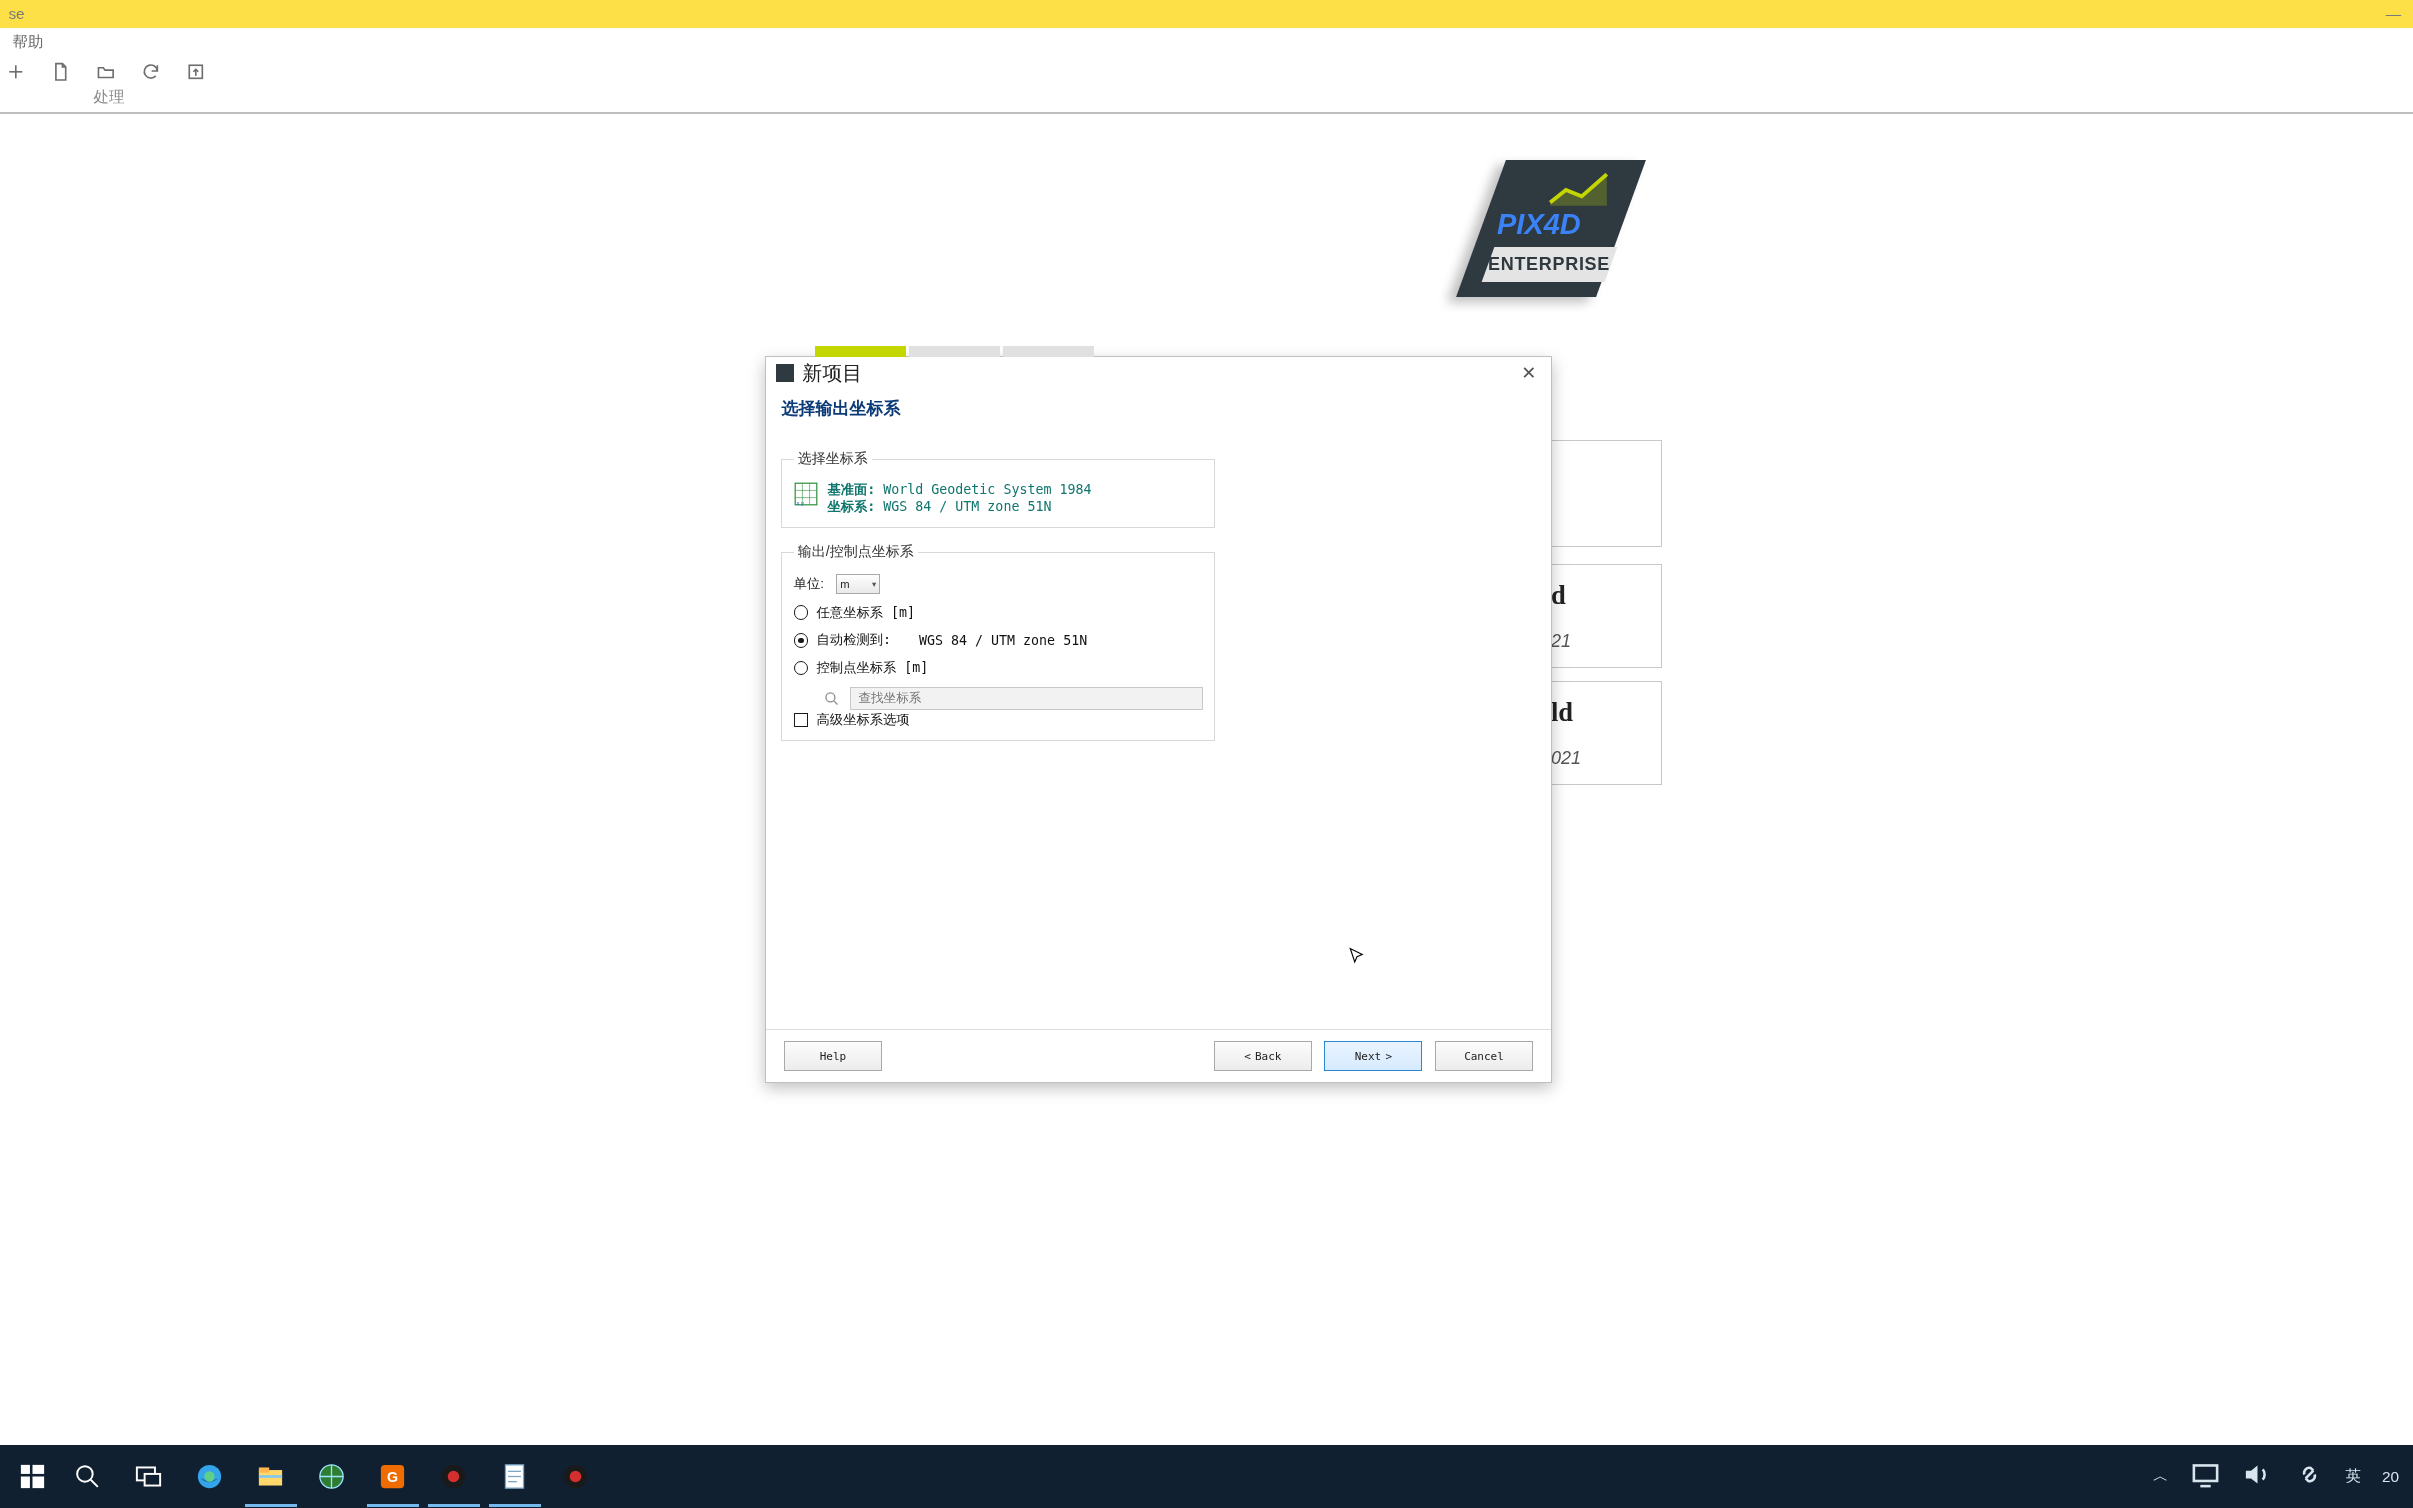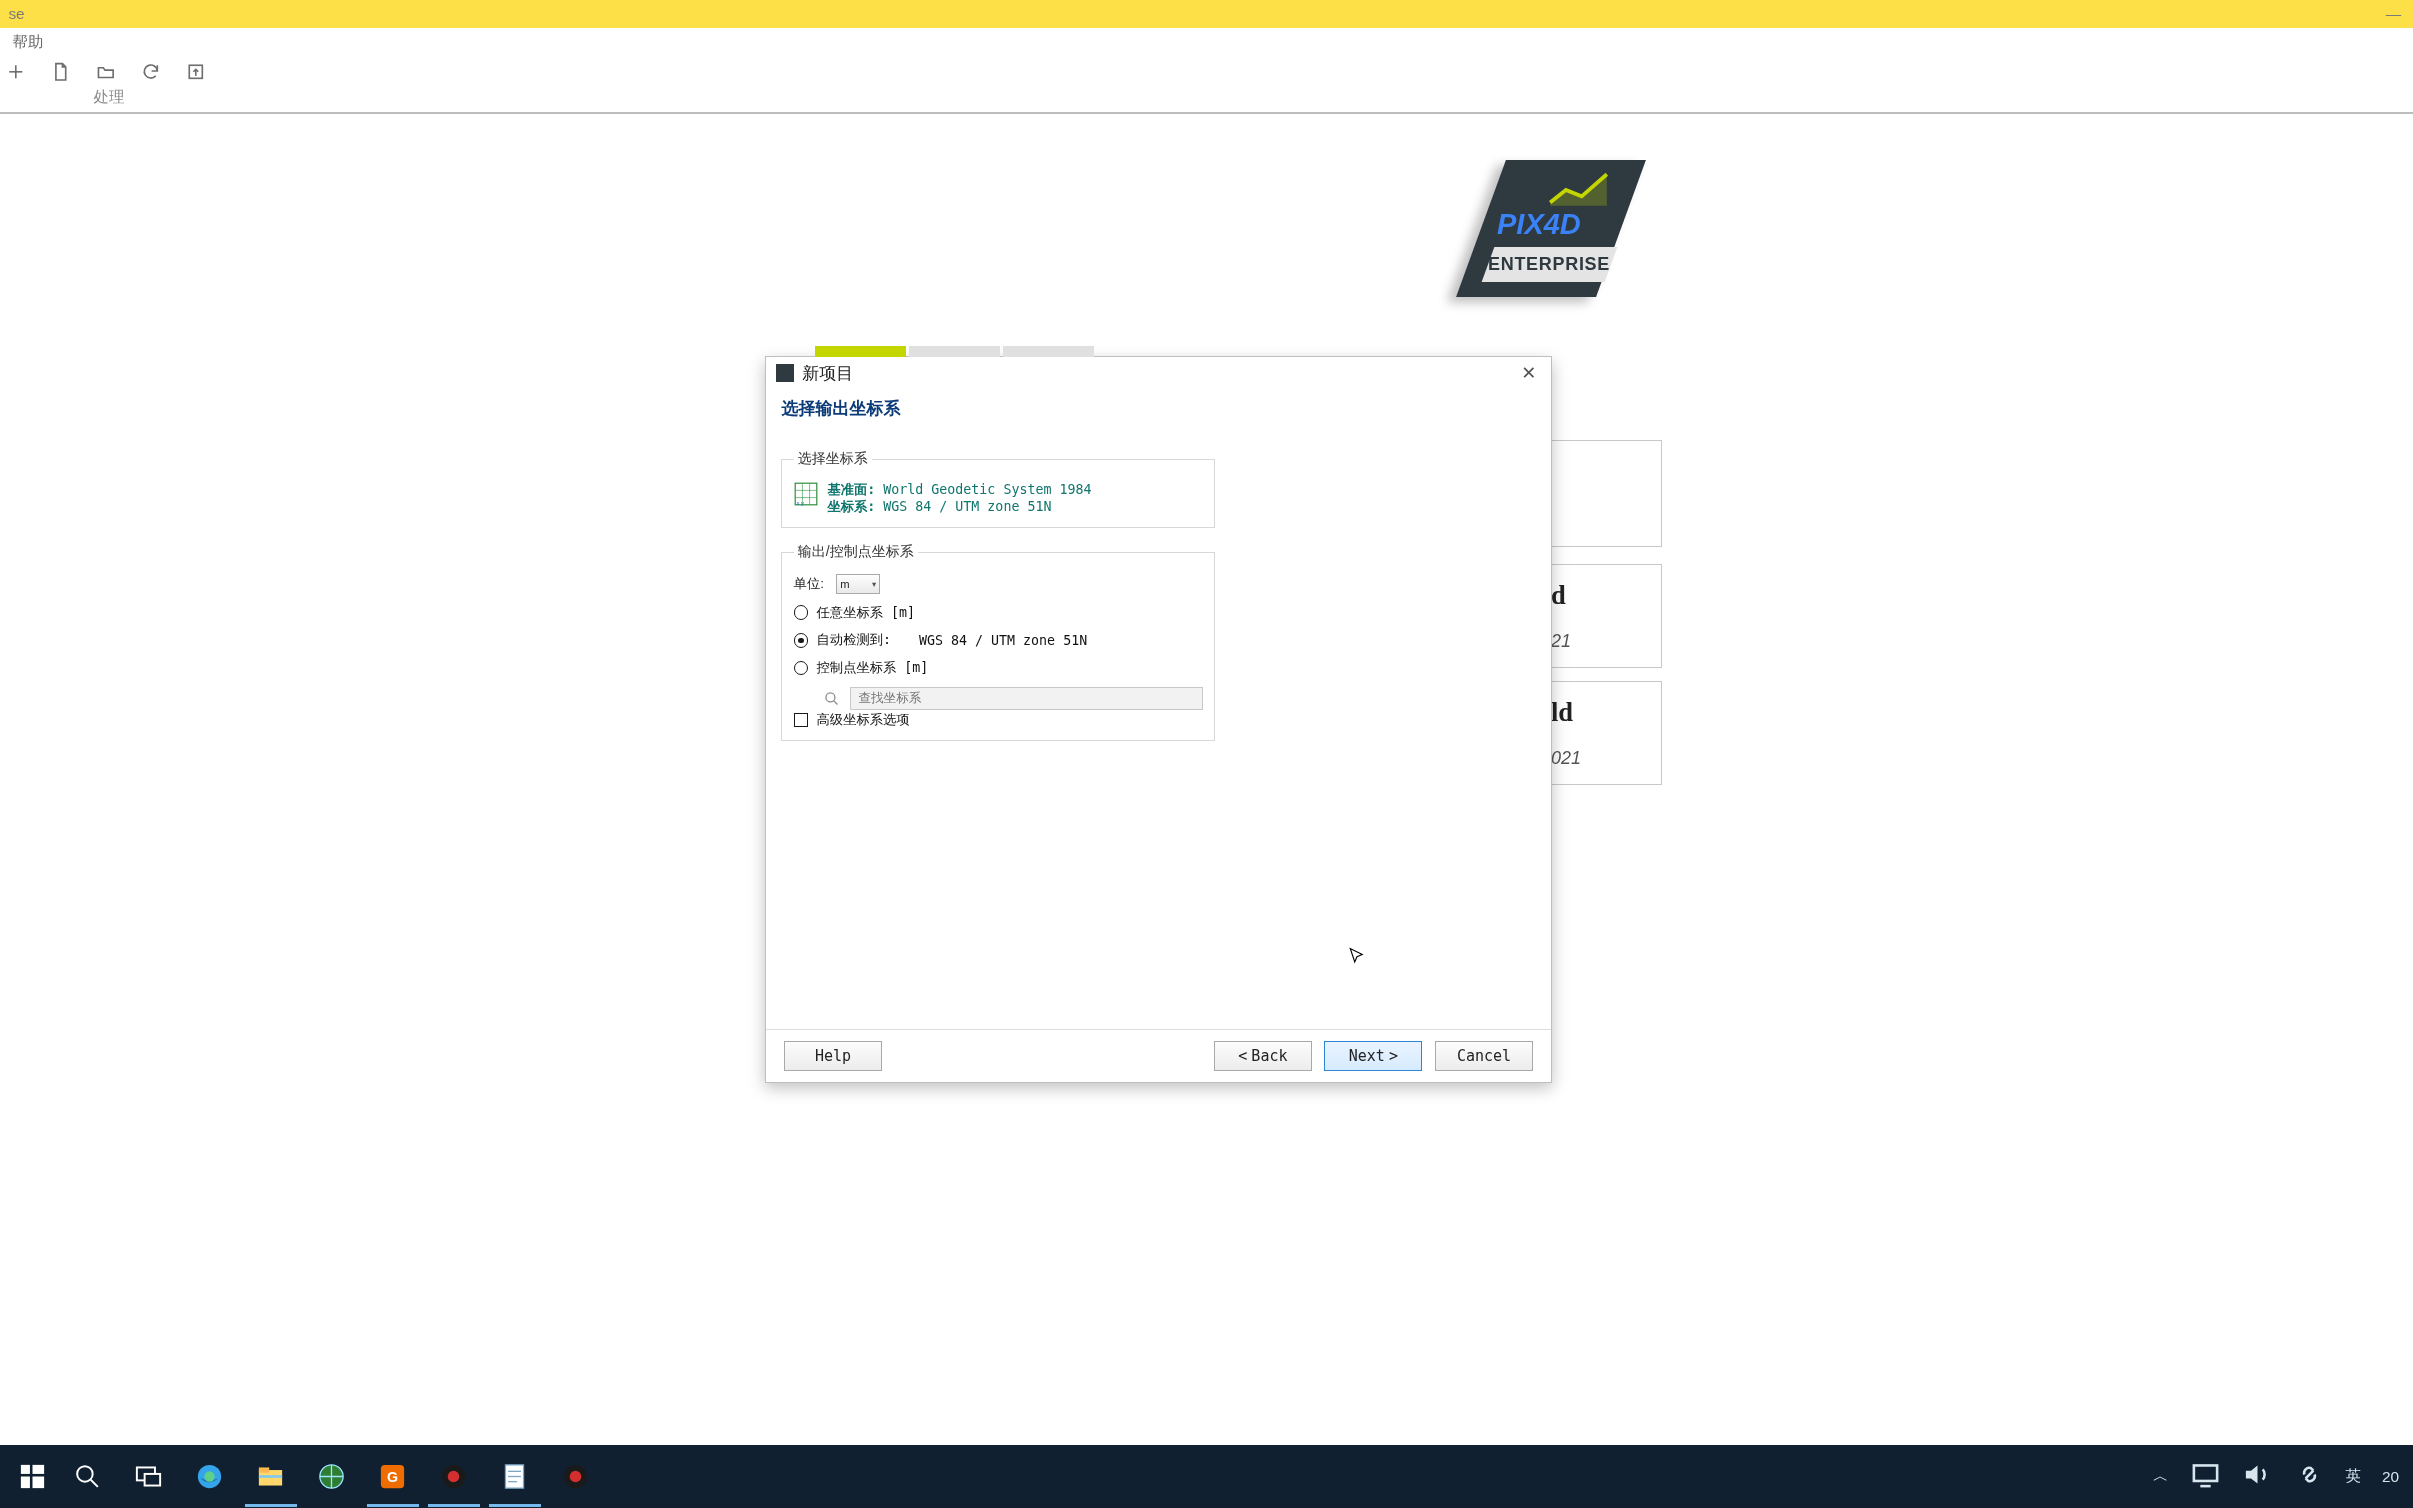--- a/index.html
+++ b/index.html
@@ -137,21 +137,21 @@
   .wizard-progress .seg.done { background:#c4d600;}
   .dialog-titlebar {
     height: 32px;
     display:flex; align-items:center; gap:8.4px;
     padding: 0 9.8px;
     color:#1e1e1e;
   }
   .dialog-titlebar .app-icon {
     width:18px; height:18px; background:#2e3940; display:inline-block;
   }
-  .dialog-titlebar .ttxt { font-size:17px; color:#222;}
+  .dialog-titlebar .ttxt { font-size:20px; color:#222;}
   .dialog-close {
     margin-left:auto;
     width:25px; height:25px;
     display:flex;align-items:center;justify-content:center;
     color:#555; font-size:18px;
   }
 
   .dialog-body {
     flex:1;
     padding: 8.4px 15.4px 0 15.4px;
@@ -234,21 +234,21 @@
     display:flex; align-items:center;
     padding: 0 18px;
     gap:12.6px;
   }
   .dlg-btn {
     min-width:96px; height:28px;
     border:0.7px solid #a9a9a9;
     background:linear-gradient(#fcfcfc,#ececec);
     display:flex;align-items:center;justify-content:center;
     gap:4.2px;
-    font-size:15px;
+    font-size:11px;
     font-family:"Consolas","SimSun",monospace;
     color:#222;
   }
   .dlg-btn.primary {
     border:1.4px solid #2b86d6;
     background:linear-gradient(#eaf4ff,#d6ebff);
   }
   .dlg-spacer { flex:1; }
 
   .cursor {

